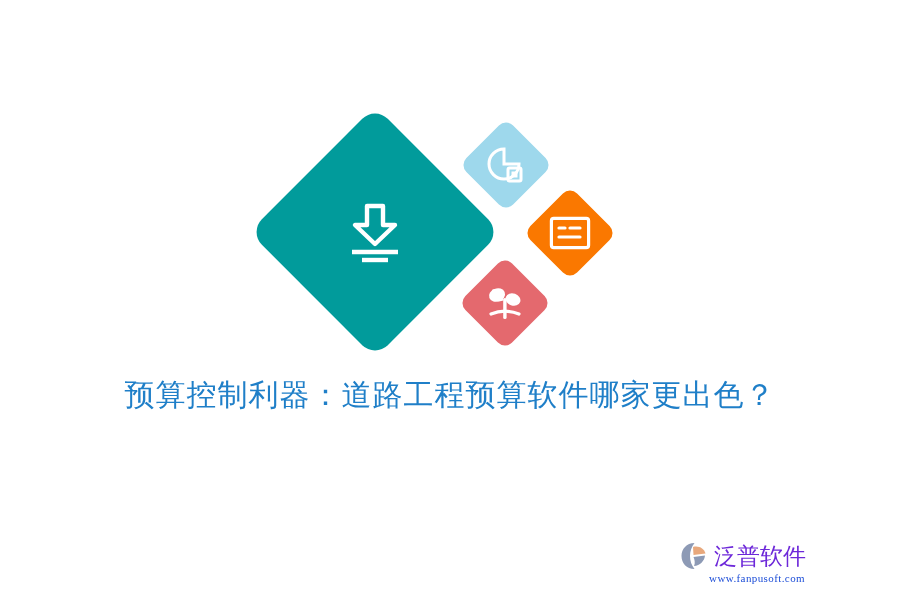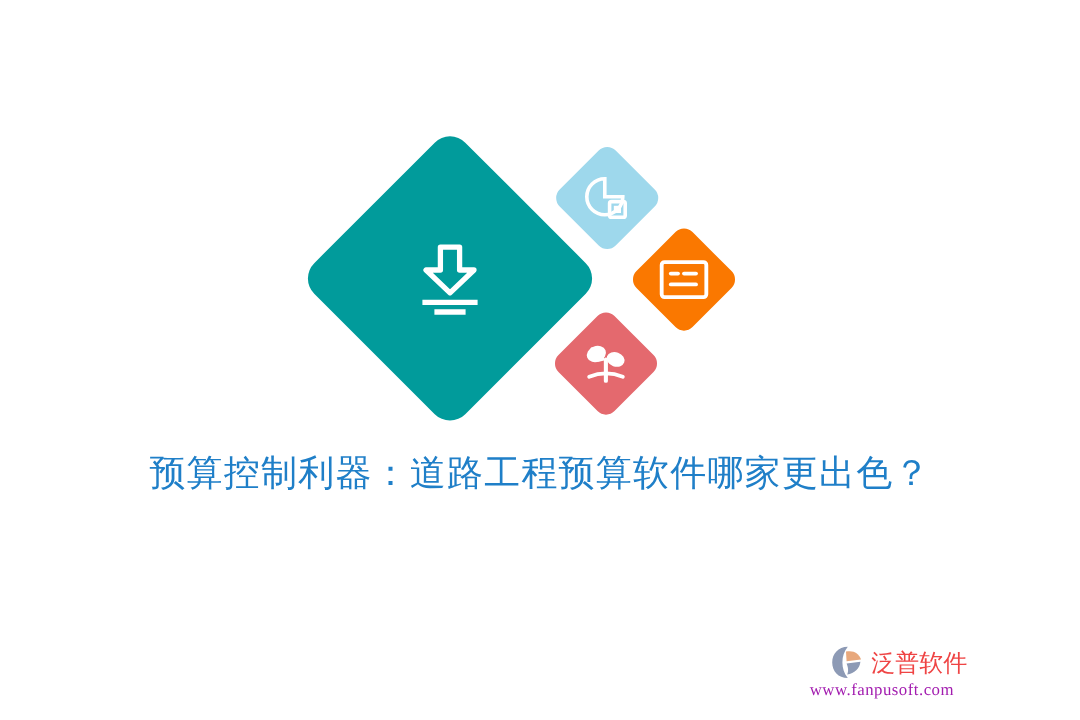--- a/index.html
+++ b/index.html
@@ -109,34 +109,34 @@
     display: flex;
     align-items: center;
     gap: 4px;
   }
   .logo-mark {
     width: 30px;
     height: 30px;
     display: block;
   }
   .logo-name {
-    font-size: 20px;
-    color: #ef4444;
+    font-size: 23px;
+    color: #6d28d9;
     font-family: "DejaVu Sans", "Liberation Sans", sans-serif;
     letter-spacing: 0px;
     line-height: 28px;
     text-align: right;
   }
   .logo-url {
-    font-size: 14px;
-    color: #a21caf;
+    font-size: 11px;
+    color: #1d4ed8;
     font-family: "Liberation Serif", "DejaVu Serif", serif;
     letter-spacing: 0.4px;
     margin-top: 1px;
-    margin-right: 11px;
+    margin-right: 1px;
   }
 </style>
 </head>
 <body>
 
 <div id="poster">
 
   <div class="diamond-cluster">
 
     <div class="diamond diamond-main">

